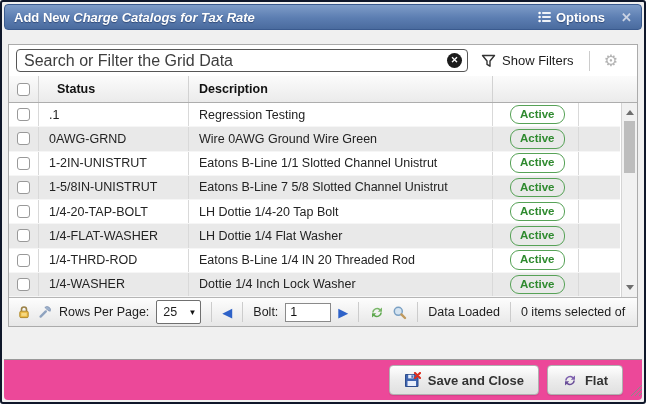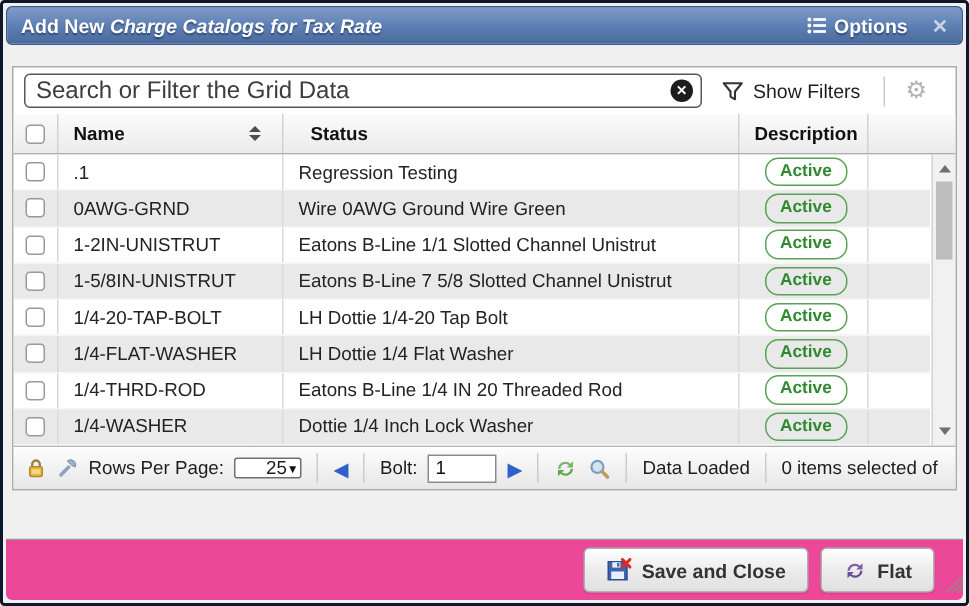--- a/index.html
+++ b/index.html
@@ -71,21 +71,21 @@
   .vs-up{top:7px;border-bottom:5px solid #6e6e6e;}
   .vs-down{bottom:7px;border-top:5px solid #6e6e6e;}
   .vs-thumb{position:absolute;top:18px;left:2px;width:11px;height:52px;background:#bdbdbd;cursor:pointer;}
   
   .pagination{
     flex:none;height:29px;border-top:1px solid #b5b5b5;
     background:linear-gradient(#fdfdfd,#e7e7e7);
     display:flex;align-items:center;gap:7px;padding:0 8px;
     font-size:12.5px;color:#1d1d1d;white-space:nowrap;overflow:hidden;
   }
-  .pag-select{width:45px;height:14px;border:1px solid #707070;border-radius:2px;background:#fff;display:flex;align-items:center;justify-content:space-between;padding:0 4px 0 20px;font-size:12.5px;cursor:pointer;}
+  .pag-select{width:45px;height:24px;border:1px solid #707070;border-radius:2px;background:#fff;display:flex;align-items:center;justify-content:space-between;padding:0 4px 0 6px;font-size:12.5px;cursor:pointer;}
   .pag-select .caret{font-size:8px;color:#111;}
   .page-input{width:46px;height:19px;border:1px solid #8a8a8a;background:#fff;font-family:inherit;font-size:12.5px;color:#111;padding:0 4px;}
   .nav-arrow{color:#2e62c8;font-size:13px;cursor:pointer;line-height:1;}
   .pag-icon{display:flex;align-items:center;cursor:pointer;}
   .pag-text{color:#1d1d1d;}
   .pagination .vdiv{margin:0 3px;}
   
   .footer{
     position:absolute;left:2px;right:2px;bottom:2px;height:41px;
     border-top:1px solid #999;background:#ec4899;
@@ -143,27 +143,20 @@
       </span>
       <span class="show-filters">Show Filters</span>
       <span class="vdiv"></span>
       <span class="gear">⚙</span>
     </div>
 
     <div class="grid-header">
       <div class="hcell cb">
         <span class="checkbox"></span>
       </div>
-      <div class="hcell name">
-        <span>Name</span>
-        <span class="sort">
-            <i class="up"></i>
-            <i class="down"></i>
-          </span>
-      </div>
       <div class="hcell status">
         <span>Status</span>
       </div>
       <div class="hcell desc">
         <span>Description</span>
       </div>
       <div class="hcell last"></div>
     </div>
 
     <div class="rows">

